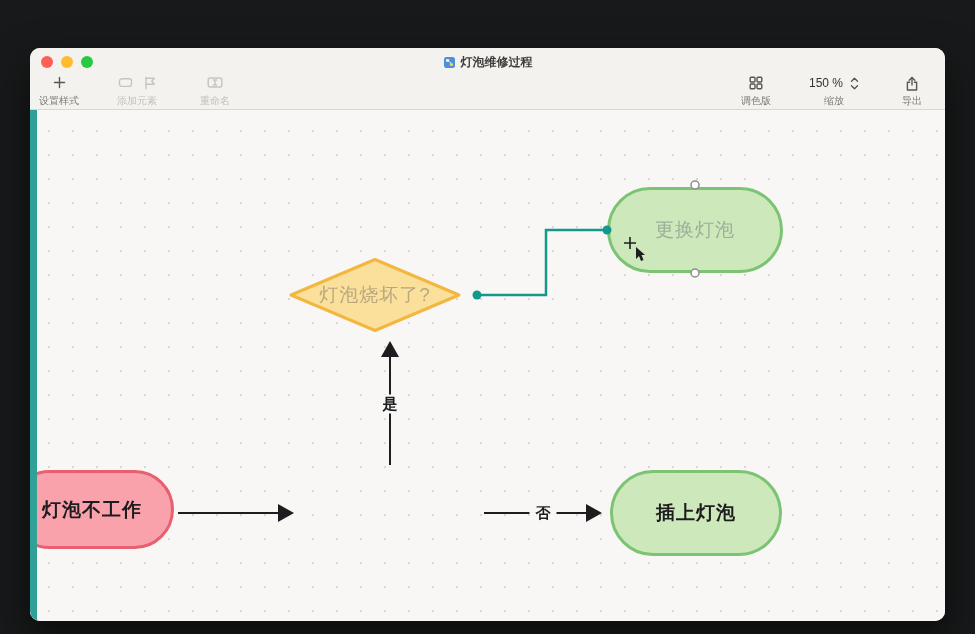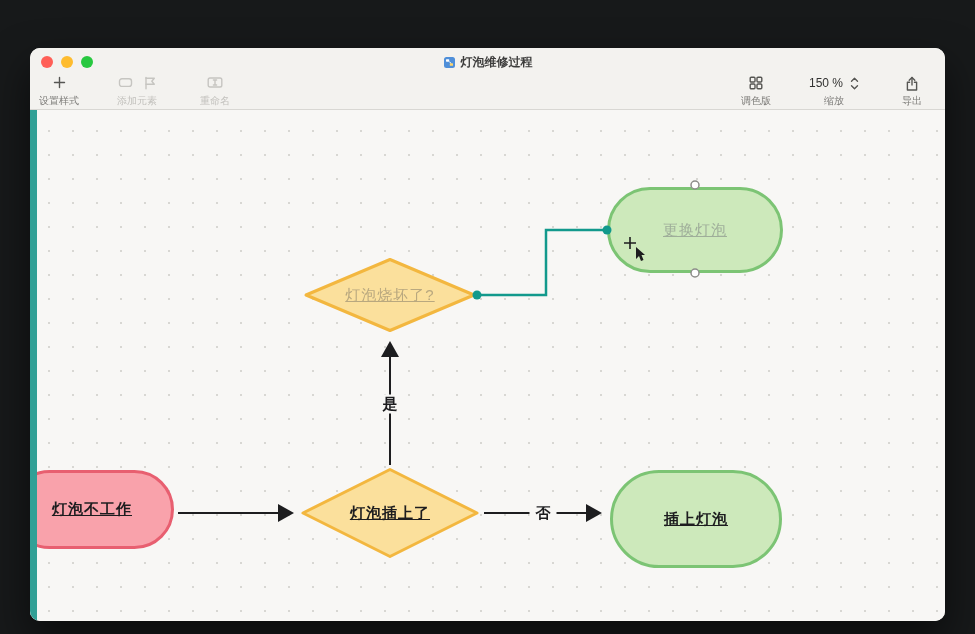--- a/index.html
+++ b/index.html
@@ -40,21 +40,21 @@
     background-image:radial-gradient(circle,#d8d7d3 1.1px,transparent 1.4px);
     background-size:24px 24px; background-position:7px 9px; overflow:hidden; }
 
   .edge-accent { position:absolute; left:0; top:0; width:7px; height:100%;
     background:#31a096; z-index:6; }
 
   .node { position:absolute; display:flex; align-items:center; justify-content:center; z-index:1; }
   .stadium { border-radius:200px; border:3px solid; }
   .stadium.greenish { background:#cde9bb; border-color:#7cc474; }
   .stadium.reddish  { background:#f9a2ab; border-color:#e85f70; }
-  .node-label { font-size:15px; font-weight:700; color:#1d1d1f; letter-spacing:1px; white-space:nowrap; position:relative;text-decoration:underline; }
+  .node-label { font-size:19px; font-weight:700; color:#1d1d1f; letter-spacing:1px; white-space:nowrap; position:relative; }
   .node-label.muted-green { color:#9fae9a; font-weight:400; }
   .node-label.muted-tan   { color:#b9a87f; font-weight:400; }
   .diamond svg { position:absolute; inset:0; width:100%; height:100%; }
   .diamond polygon { fill:#fbe09c; stroke:#f3b73f; stroke-width:3; stroke-linejoin:round; }
 
   .overlay { position:absolute; inset:0; z-index:3; pointer-events:none; }
   .flow-edge { stroke:#1d1d1f; stroke-width:2; }
   .teal-edge { stroke:#12998c; stroke-width:2.5; fill:none; }
   .teal-dot  { fill:#12998c; }
   .handle { fill:#ffffff; stroke:#8d8d8a; stroke-width:1.5; }
@@ -152,39 +152,33 @@
     </div>
   </div>
 
   <div class="canvas">
     <div class="edge-accent"></div>
 
     <div class="node stadium greenish" style="left:577px;top:77px;width:176px;height:86px">
       <span class="node-label muted-green">更换灯泡</span>
     </div>
 
-    <div class="node diamond" style="left:273px;top:147px;width:174px;height:76px">
+    <div class="node diamond" style="left:258px;top:147px;width:174px;height:76px">
       <svg viewBox="0 0 174 76" preserveAspectRatio="none">
         <polygon points="87,2.5 171,38 87,73.5 3,38"></polygon>
       </svg>
       <span class="node-label muted-tan">灯泡烧坏了?</span>
     </div>
 
     <div class="node stadium reddish" style="left:-20px;top:360px;width:164px;height:79px">
       <span class="node-label">灯泡不工作</span>
     </div>
 
-    <div class="node diamond" style="left:270px;top:357px;width:180px;height:92px">
-      <svg viewBox="0 0 180 92" preserveAspectRatio="none">
-        <polygon points="90,2.5 177,46 90,89.5 3,46"></polygon>
-      </svg>
-      <span class="node-label">灯泡插上了</span>
-    </div>
-
-    <div class="node stadium greenish" style="left:580px;top:360px;width:172px;height:98px">
+
+    <div class="node stadium greenish" style="left:580px;top:360px;width:172px;height:86px">
       <span class="node-label">插上灯泡</span>
     </div>
 
     <svg class="overlay" width="915" height="511" viewBox="0 0 915 511">
       <defs>
         <marker id="arrow" markerWidth="9" markerHeight="9" refX="7" refY="4.5" orient="auto">
           <path d="M0,0 L8,4.5 L0,9 Z" fill="#1d1d1f"></path>
         </marker>
       </defs>
       <line class="flow-edge" x1="148" y1="403" x2="262" y2="403" marker-end="url(#arrow)"></line>

